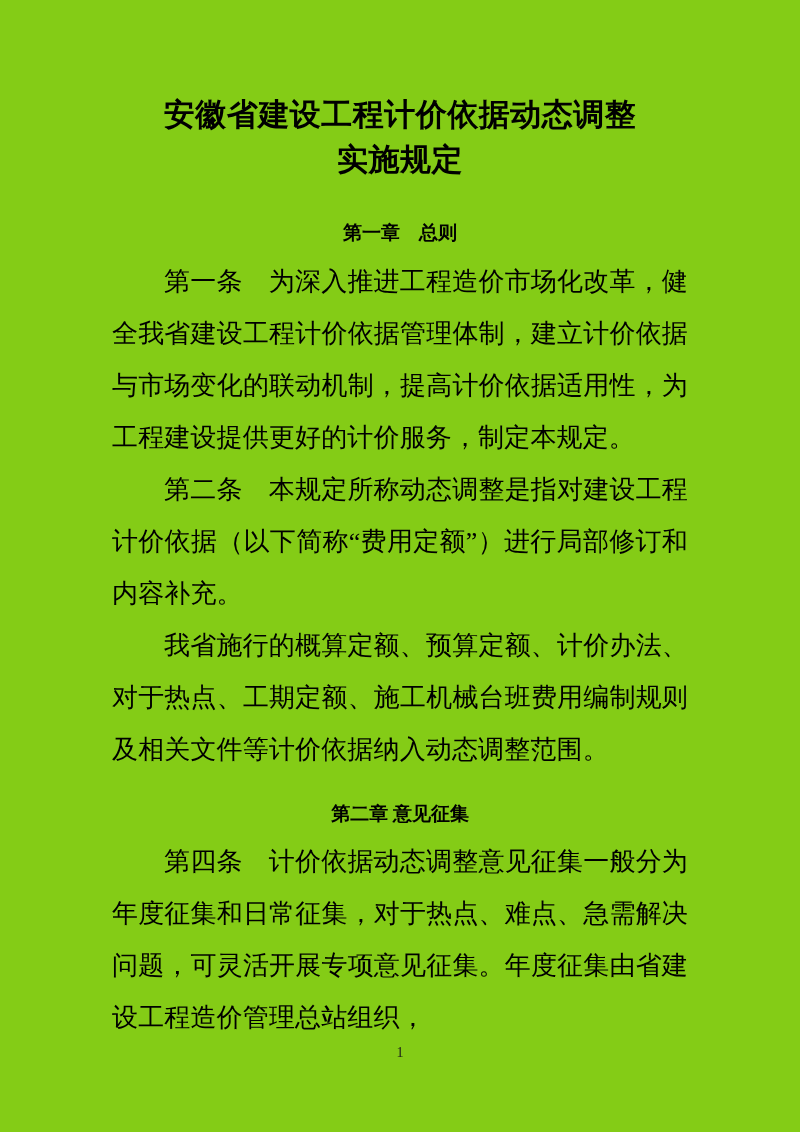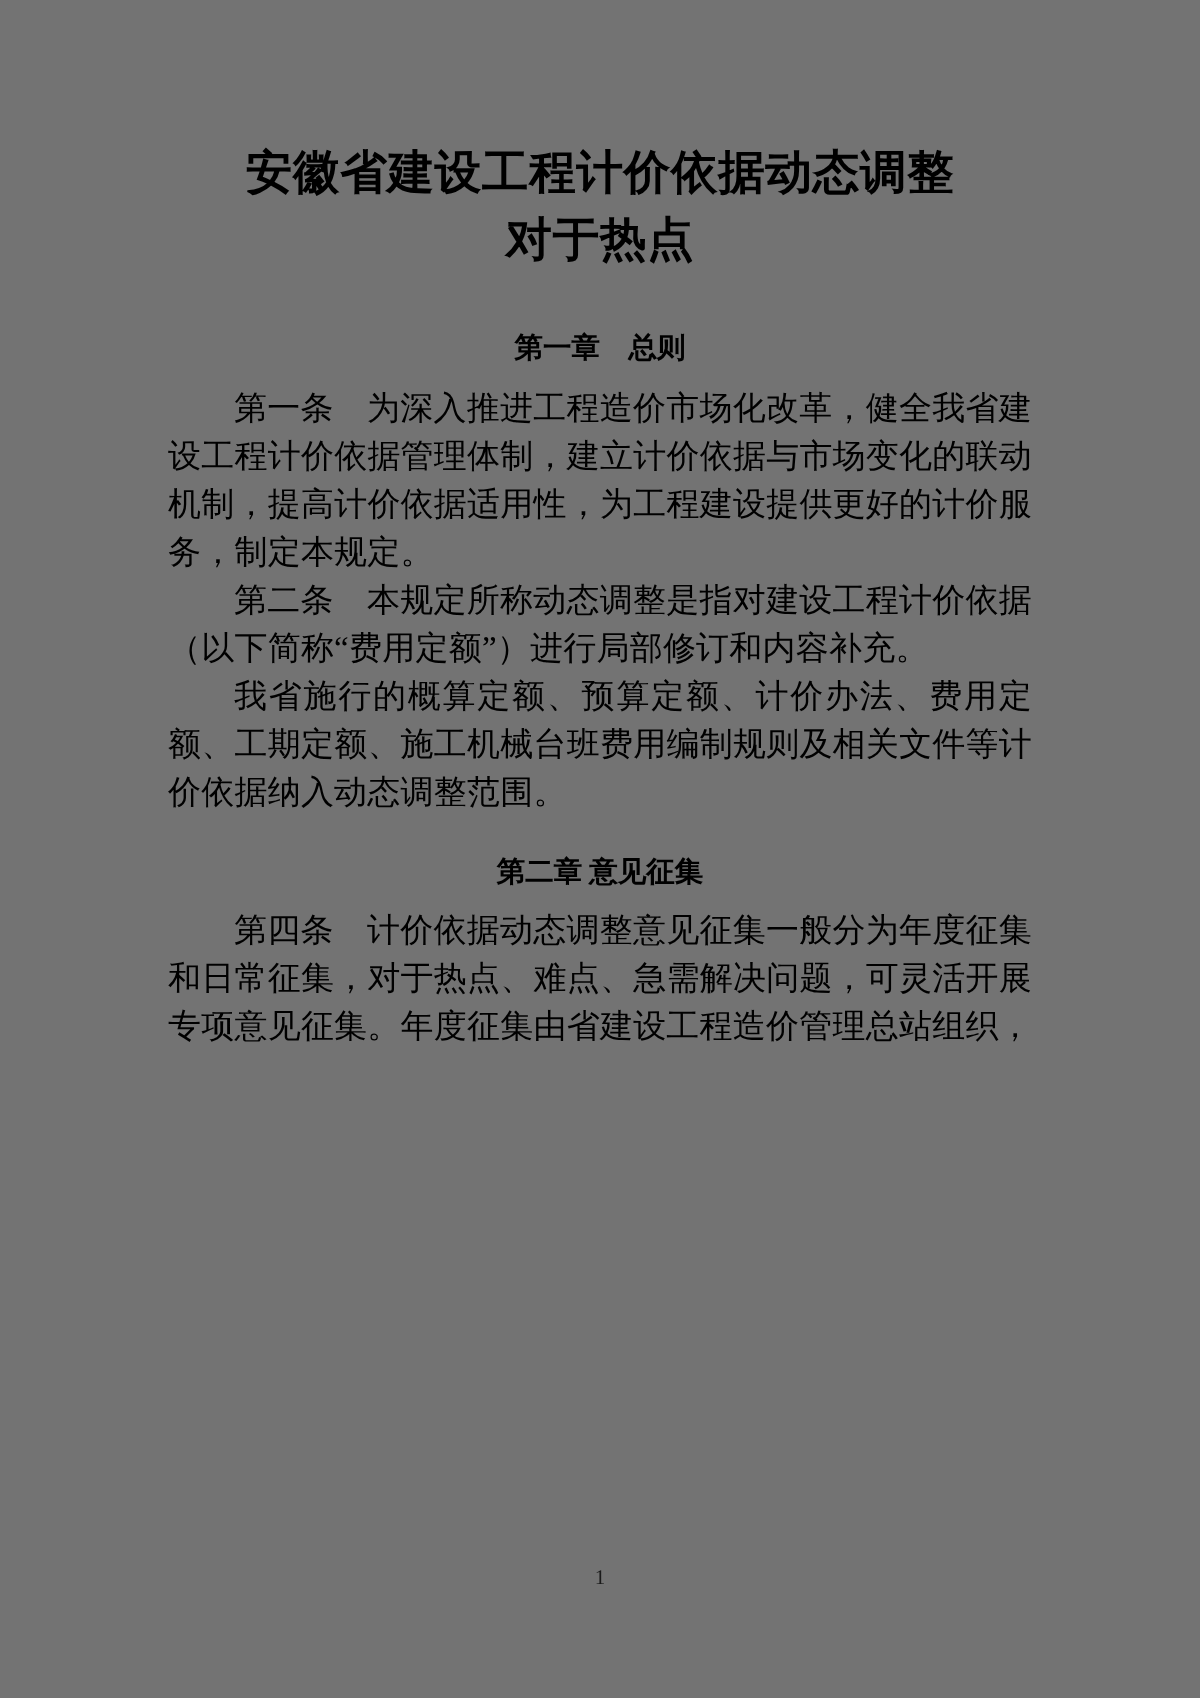--- a/index.html
+++ b/index.html
@@ -5,21 +5,21 @@
   html, body {
     margin: 0;
     padding: 0;
     background: #ffffff;
   }
   .page {
     position: relative;
     width: 800px;
     height: 1132px;
     margin: 0 auto;
-    background: #737373;
+    background: #84cc16;
     box-sizing: border-box;
     padding: 92px 112px 0 112px;
     font-family: "Liberation Serif", "DejaVu Serif", serif;
     color: #000000;
     overflow: hidden;
   }
   .doc-title {
     margin: 0;
     font-size: 31px;
     font-weight: 700;
@@ -34,22 +34,22 @@
     font-weight: 700;
     line-height: 40px;
     text-align: center;
   }
   .chapter-heading.second {
     margin: 18px 0 2px 0;
     text-align: center;
   }
   .body-para {
     margin: 0;
-    font-size: 22px;
-    line-height: 32px;
+    font-size: 26px;
+    line-height: 52px;
     text-align: justify;
     text-indent: 2em;
     letter-spacing: 0.15px;
     font-family: Liberation Serif, serif;
   }
   .page-footer {
     position: absolute;
     top: 1044px;
     left: 0;
     right: 0;
@@ -59,28 +59,28 @@
     color: #1a1a1a;
   }
 </style>
 </head>
 <body>
 
 <div class="page">
 
   <h1 class="doc-title">
     <span class="title-line">安徽省建设工程计价依据动态调整</span>
-    <span class="title-line">对于热点</span>
+    <span class="title-line">实施规定</span>
   </h1>
 
   <section>
     <h2 class="chapter-heading">第一章　总则</h2>
     <p class="body-para">第一条　为深入推进工程造价市场化改革，健全我省建设工程计价依据管理体制，建立计价依据与市场变化的联动机制，提高计价依据适用性，为工程建设提供更好的计价服务，制定本规定。</p>
     <p class="body-para">第二条　本规定所称动态调整是指对建设工程计价依据（以下简称“费用定额”）进行局部修订和内容补充。</p>
-    <p class="body-para">我省施行的概算定额、预算定额、计价办法、费用定额、工期定额、施工机械台班费用编制规则及相关文件等计价依据纳入动态调整范围。</p>
+    <p class="body-para">我省施行的概算定额、预算定额、计价办法、对于热点、工期定额、施工机械台班费用编制规则及相关文件等计价依据纳入动态调整范围。</p>
   </section>
 
   <section>
     <h2 class="chapter-heading second">第二章 意见征集</h2>
     <p class="body-para">第四条　计价依据动态调整意见征集一般分为年度征集和日常征集，对于热点、难点、急需解决问题，可灵活开展专项意见征集。年度征集由省建设工程造价管理总站组织，</p>
   </section>
 
   <div class="page-footer">1</div>
 
 </div>

